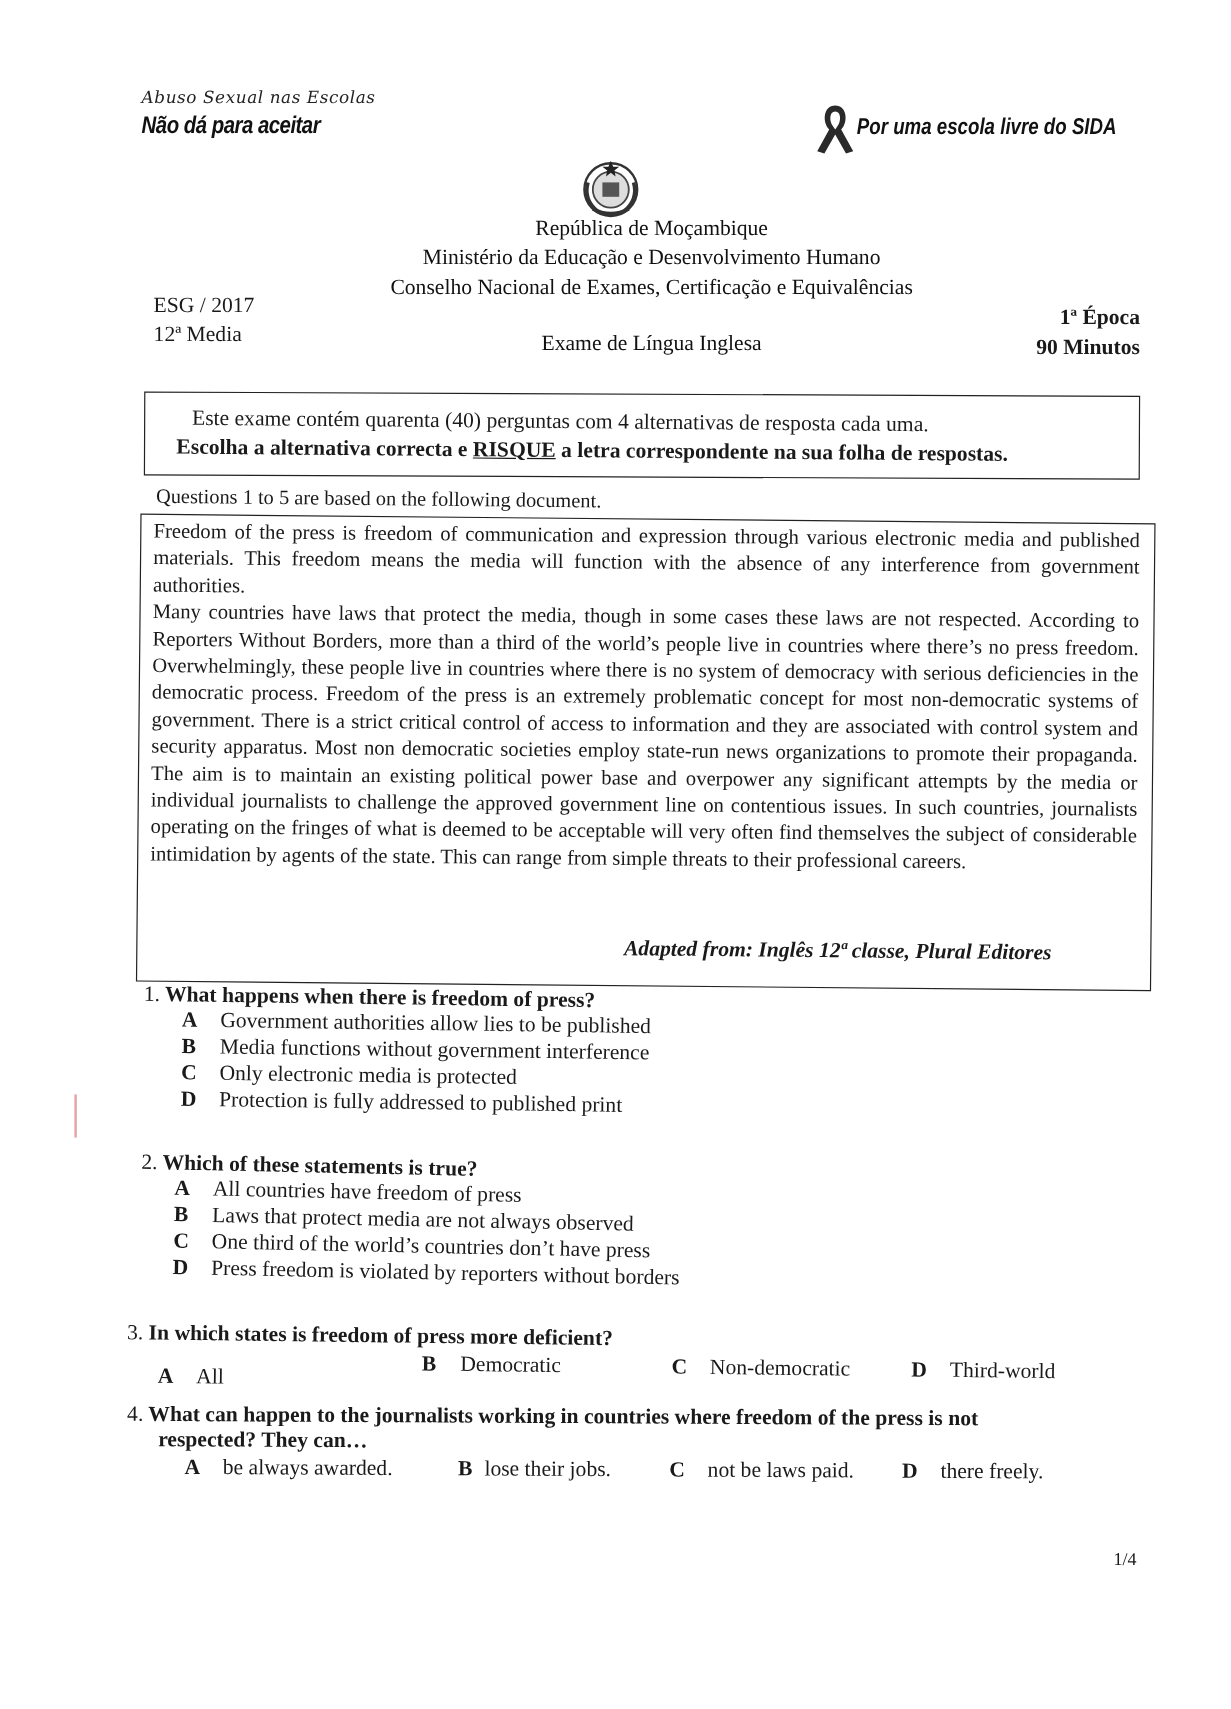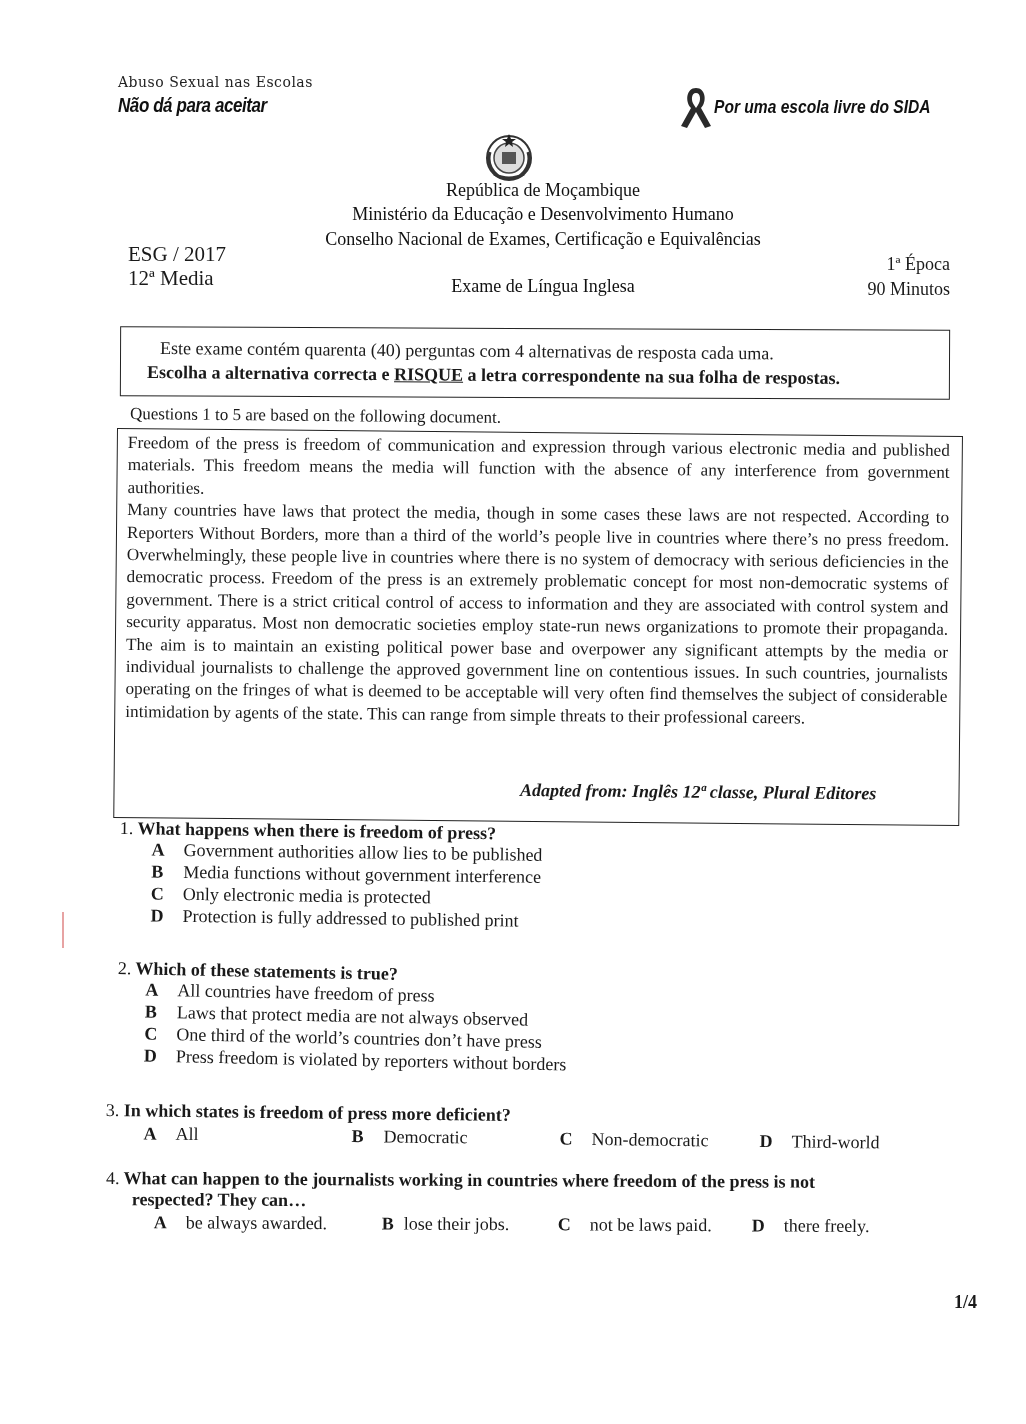--- a/index.html
+++ b/index.html
@@ -1,29 +1,29 @@
 <!DOCTYPE html>
 <html><head>
 <meta charset="utf-8">
 <style>
   html, body { margin: 0; padding: 0; background: #ffffff; }
   body { width: 1026px; height: 1424px; position: relative; overflow: hidden;
          font-family: "Liberation Serif", "DejaVu Serif", serif; color: #1a1a1a; }
   .abs { position: absolute; }
-  .slogan-top { left: 118px; top: 74px; font-family: "DejaVu Serif", serif; font-size: 14px; letter-spacing: 0.5px; color: #222; }
+  .slogan-top { left: 118px; top: 74px; font-family: "DejaVu Serif", serif; font-style: italic; font-size: 14px; letter-spacing: 0.5px; color: #222; }
   .slogan-bold { left: 118px; top: 94px; font-family: "Liberation Sans", sans-serif; font-style: italic; font-weight: bold; font-size: 20px; letter-spacing: -0.5px; transform: scaleX(0.85); transform-origin: left; color:#111; }
   .ribbon-text { left: 714px; top: 96px; font-family: "Liberation Sans", sans-serif; font-style: italic; font-weight: bold; font-size: 19px; transform: scaleX(0.82); transform-origin: left; color:#111; white-space: nowrap; }
   .emblem { left: 480px; top: 130px; width: 58px; height: 56px; }
   .head-line { left: 0; width: 1026px; text-align: center; font-size: 18px; color:#111; }
   .l1 { top: 180px; left: 30px; }
   .l2 { top: 204px; left: 30px; }
   .l3 { top: 229px; left: 30px; }
   .l4 { top: 276px; left: 30px; font-size: 18px; }
-  .left-info { left: 128px; top: 242px; font-size: 21px; line-height: 24px; font-family: Liberation Serif, serif; }
-  .right-info { left: 800px; top: 252px; width: 150px; text-align: right; font-size: 18px; line-height: 25px; font-weight: normal; }
+  .left-info { left: 128px; top: 242px; font-size: 18px; line-height: 24px; font-family: Liberation Serif, serif; }
+  .right-info { left: 800px; top: 252px; width: 150px; text-align: right; font-size: 18px; line-height: 25px; font-weight: bold; }
   .instr-box { left: 120px; top: 328px; width: 828px; height: 68px; border: 1.5px solid #222; transform: rotate(0.25deg); }
   .instr-1 { left: 160px; top: 338px; font-size: 18px; white-space: nowrap; transform: rotate(0.5deg); transform-origin: left; }
   .instr-2 { left: 147px; top: 362px; font-size: 18px; font-weight: bold; white-space: nowrap; transform: rotate(0.5deg); transform-origin: left; }
   .instr-2 .u { text-decoration: underline; }
   .questions-intro { left: 130px; top: 404px; font-size: 17px; white-space: nowrap; transform: rotate(0.6deg); transform-origin: left; }
   .passage-box { left: 117px; top: 428px; width: 844px; height: 388px; border: 1.5px solid #222; border-right-width: 1px; transform: rotate(0.55deg); transform-origin: left top; }
   .passage { left: 128px; top: 432px; width: 822px; font-size: 17.2px; line-height: 22.4px; text-align: justify; transform: rotate(0.55deg); transform-origin: left top; }
   .passage p { margin: 0; }
   .source { left: 520px; top: 780px; font-size: 18px; font-style: italic; font-weight: bold; white-space: nowrap; transform: rotate(0.55deg); transform-origin: left; }
   .q { position: absolute; transform-origin: left top; }
@@ -32,21 +32,21 @@
   .opt { font-size: 18px; white-space: nowrap; height: 22px; }
   .opt .letter { display: inline-block; width: 32px; font-weight: bold; }
   .q1 { left: 120px; top: 818px; transform: rotate(0.8deg); }
   .q1 .opts { margin-left: 32px; }
   .q2 { left: 118px; top: 958px; transform: rotate(1.2deg); }
   .q2 .opts { margin-left: 28px; }
   .q3 { left: 106px; top: 1100px; transform: rotate(0.7deg); }
   .inline-opts { position: relative; height: 30px; }
   .inline-opts .opt { position: absolute; top: 2px; }
   .q4 { left: 106px; top: 1168px; transform: rotate(0.3deg); }
-  .page-num { left: 954px; top: 1292px; font-size: 18px; font-weight: bold; }
+  .page-num { left: 928px; top: 1292px; font-size: 15px; font-weight: normal; }
   .margin-mark { left: 62px; top: 912px; width: 2px; height: 36px; background: #e7a3a3; }
 </style>
 </head>
 <body>
 
 <div class="abs slogan-top">Abuso Sexual nas Escolas</div>
 <div class="abs slogan-bold">Não dá para aceitar</div>
 
 <svg class="abs" style="left:676px;top:84px;" width="40" height="46" viewBox="0 0 40 46">
   <path d="M20 4 C10 4 9 18 15 24 L5 42 L11 44 L20 28 L29 44 L35 42 L25 24 C31 18 30 4 20 4 Z M20 9 C25 9 25 17 22 21 L20 24 L18 21 C15 17 15 9 20 9 Z" fill="#2a2a2a"></path>
@@ -106,21 +106,21 @@
     <div class="opt"><span class="letter">A</span><span>All countries have freedom of press</span></div>
     <div class="opt"><span class="letter">B</span><span>Laws that protect media are not always observed</span></div>
     <div class="opt"><span class="letter">C</span><span>One third of the world’s countries don’t have press</span></div>
     <div class="opt"><span class="letter">D</span><span>Press freedom is violated by reporters without borders</span></div>
   </div>
 </div>
 
 <div class="q q3">
   <div class="q-title"><span class="num">3.</span> <span>In which states is freedom of press more deficient?</span></div>
   <div class="inline-opts" style="width:800px;">
-    <div class="opt" style="left:38px;"><span class="letter">A</span><span>All</span></div>
+    <div class="opt" style="left:26px;margin-top:13px;"><span class="letter">A</span><span>All</span></div>
     <div class="opt" style="left:246px;"><span class="letter">B</span><span>Democratic</span></div>
     <div class="opt" style="left:454px;"><span class="letter">C</span><span>Non-democratic</span></div>
     <div class="opt" style="left:654px;"><span class="letter">D</span><span>Third-world</span></div>
   </div>
 </div>
 
 <div class="q q4">
   <div class="q-title"><span class="num">4.</span> <span>What can happen to the journalists working in countries where freedom of the press is not</span></div>
   <div class="q-title" style="margin-left:26px;">respected? They can…</div>
   <div class="inline-opts" style="width:800px;">

